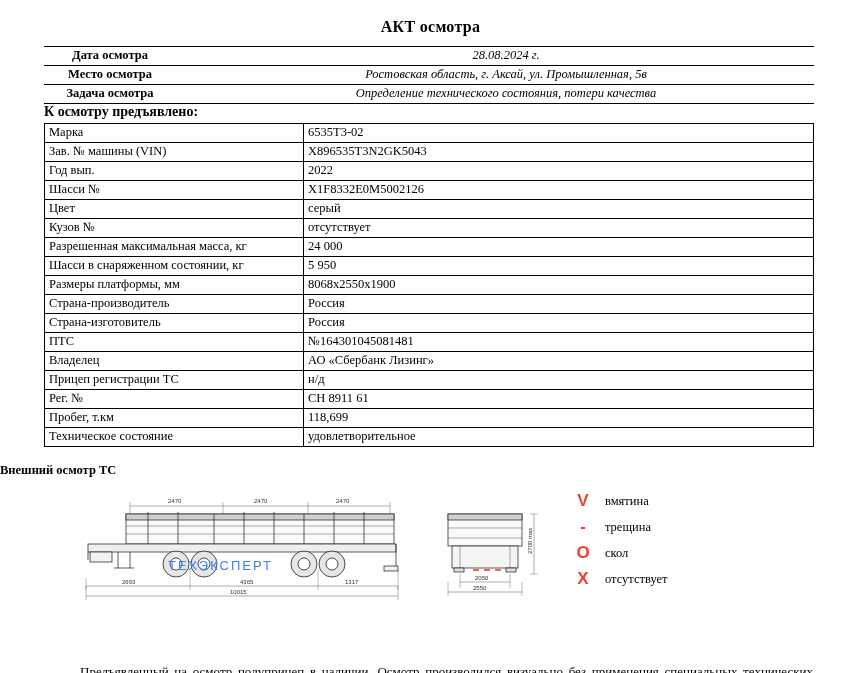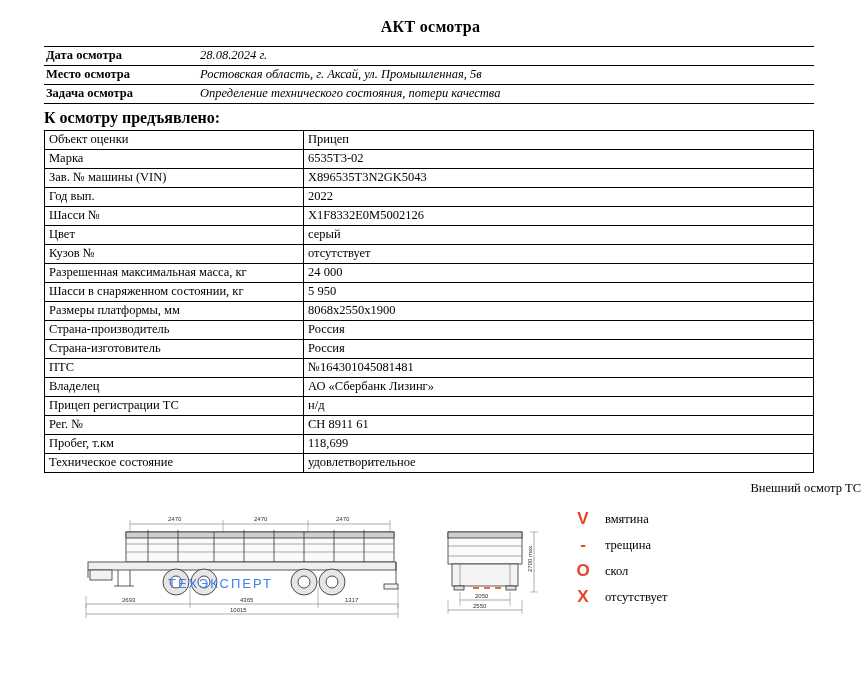--- a/index.html
+++ b/index.html
@@ -27,62 +27,62 @@
     font-size: 16px;
     margin-top: 18px;
     margin-bottom: 10px;
     letter-spacing: 0.3px;
   }
   .header-table {
     border-collapse: collapse;
     margin-left: 44px;
     width: 770px;
     font-size: 12.5px;
+    text-align: center;
   }
   .header-table td {
     padding: 1px 2px 2px 2px;
     border: none;
     border-bottom: 1px solid #000;
     vertical-align: bottom;
   }
   .header-table tr:first-child td { border-top: 1px solid #000; }
   .header-table td.lbl {
     font-weight: bold;
     width: 128px;
     white-space: nowrap;
   }
   .header-table td.val {
     font-style: italic;
     padding-left: 24px;
   }
   .subhead {
     font-weight: bold;
-    font-size: 16px;
+    font-size: 14px;
     margin-left: 44px;
-    margin-top: 5px;
     margin-bottom: 3px;
   }
   .spec-table {
     border-collapse: collapse;
     margin-left: 44px;
     width: 770px;
     font-size: 12.5px;
   }
   .spec-table td {
     border: 1px solid #000;
     padding: 1px 4px 2px 4px;
     height: 15px;
     line-height: 15px;
   }
   .spec-table td.k { width: 250px; }
   .center-bold {
-    text-align: right;
-    font-weight: normal;
+    text-align: left;
+    font-weight: bold;
     font-size: 12.5px;
-    margin-top: 8px;
+    margin-top: 16px;
     margin-bottom: 4px;
   }
   
   .drawing {
     position: relative;
     width: 861px;
     height: 175px;
     margin-top: 2px;
   }
   .legend {
@@ -145,24 +145,20 @@
       <td class="lbl">Задача осмотра</td>
       <td class="val">Определение технического состояния, потери качества</td>
     </tr>
   </tbody>
     </table>
 
   <div class="subhead">К осмотру предъявлено:</div>
 
   <table class="spec-table">
     <tbody>
-        <tr>
-          <td class="k">Объект оценки</td>
-          <td>Прицеп</td>
-        </tr>
     <tr>
           <td class="k">Марка</td>
           <td>6535Т3-02</td>
         </tr>
     <tr>
           <td class="k">Зав. № машины (VIN)</td>
           <td>X896535T3N2GK5043</td>
         </tr>
     <tr>
           <td class="k">Год вып.</td>

